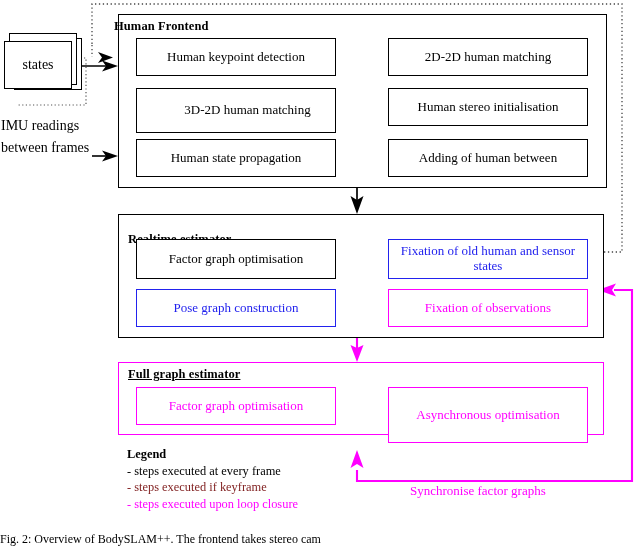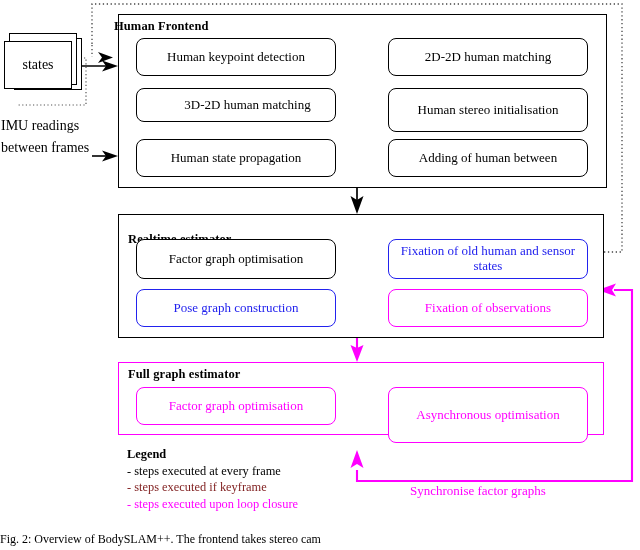--- a/index.html
+++ b/index.html
@@ -14,21 +14,21 @@
   
   .group{border:1.6px solid #000;background:#fff;}
   .group.magenta{border:1.6px solid #ff00ff;}
 
   .group-title{position:absolute;font-weight:bold;font-size:12.5px;
                letter-spacing:0.1px;white-space:nowrap;}
 
   
   .pbox{position:absolute;box-sizing:border-box;background:#fff;
         display:flex;align-items:center;justify-content:center;text-align:center;
-        font-size:13px;line-height:1.15;padding:1px 4px;border-radius:8px;}
+        font-size:13px;line-height:1.15;padding:1px 4px;}
   .pbox.black{border:1.7px solid #000;color:#000;}
   .pbox.blue{border:1.4px solid #2222ee;color:#2222ee;}
   .pbox.magenta{border:1.4px solid #ff00ff;color:#ff00ff;}
 
   
   .imgcard{position:absolute;border:1.5px solid #000;background:#fff;box-sizing:border-box;}
 
   .label{position:absolute;font-size:14px;line-height:1.2;white-space:nowrap;}
 
   .legend{position:absolute;font-size:12.4px;line-height:1.35;}
@@ -141,41 +141,41 @@
   <div class="label" style="left:1px;top:118px;">IMU readings</div>
   <div class="label" style="left:1px;top:140px;">between frames</div>
 
   <div class="box group" style="left:118px;top:14px;width:489px;height:174px;"></div>
   <div class="group-title" style="left:114px;top:19px;">Human Frontend</div>
 
   <div class="pbox black" style="left:136px;top:38px;width:200px;height:38px;">Human keypoint detection</div>
 
   <div class="pbox black" style="left:388px;top:38px;width:200px;height:38px;">2D-2D human matching</div>
 
-  <div class="pbox black" style="left:136px;top:88px;width:200px;height:34px;padding-left:27px;">3D-2D human matching</div>
+  <div class="pbox black" style="left:136px;top:88px;width:200px;height:45px;padding-left:27px;">3D-2D human matching</div>
 
-  <div class="pbox black" style="left:388px;top:88px;width:200px;height:44px;">Human stereo initialisation</div>
+  <div class="pbox black" style="left:388px;top:88px;width:200px;height:38px;">Human stereo initialisation</div>
 
   <div class="pbox black" style="left:136px;top:139px;width:200px;height:38px;">Human state propagation</div>
 
   <div class="pbox black" style="left:388px;top:139px;width:200px;height:38px;">Adding of human between</div>
 
   <div class="box group" style="left:118px;top:214px;width:486px;height:124px;"></div>
   <div class="group-title" style="left:128px;top:232px;">Realtime estimator</div>
 
   <div class="pbox black" style="left:136px;top:239px;width:200px;height:40px;">Factor graph optimisation</div>
 
   <div class="pbox blue" style="left:388px;top:239px;width:200px;height:40px;">Fixation of old human and sensor states</div>
 
   <div class="pbox blue" style="left:136px;top:289px;width:200px;height:38px;">Pose graph construction</div>
 
   <div class="pbox magenta" style="left:388px;top:289px;width:200px;height:38px;">Fixation of observations</div>
 
   <div class="box group magenta" style="left:118px;top:362px;width:486px;height:73px;"></div>
-  <div class="group-title" style="left:128px;top:367px;">Full graph estimator</div>
+  <div class="group-title" style="left:128px;top:367px;text-decoration:underline;">Full graph estimator</div>
 
   <div class="pbox magenta" style="left:136px;top:387px;width:200px;height:38px;">Factor graph optimisation</div>
 
   <div class="pbox magenta" style="left:388px;top:387px;width:200px;height:56px;">Asynchronous optimisation</div>
 
   <div class="legend" style="left:127px;top:446px;">
     <div class="lh">Legend</div>
     <div class="l1">- steps executed at every frame</div>
     <div class="l2">- steps executed if keyframe</div>
     <div class="l3">- steps executed upon loop closure</div>

